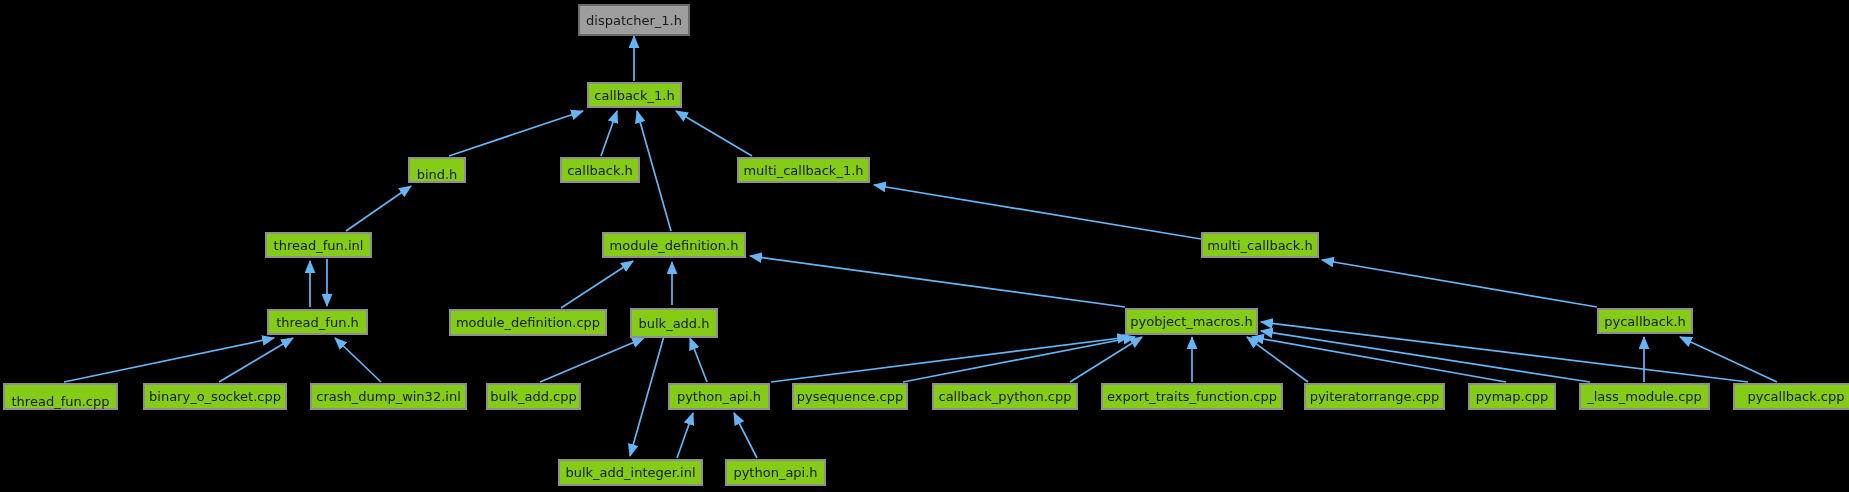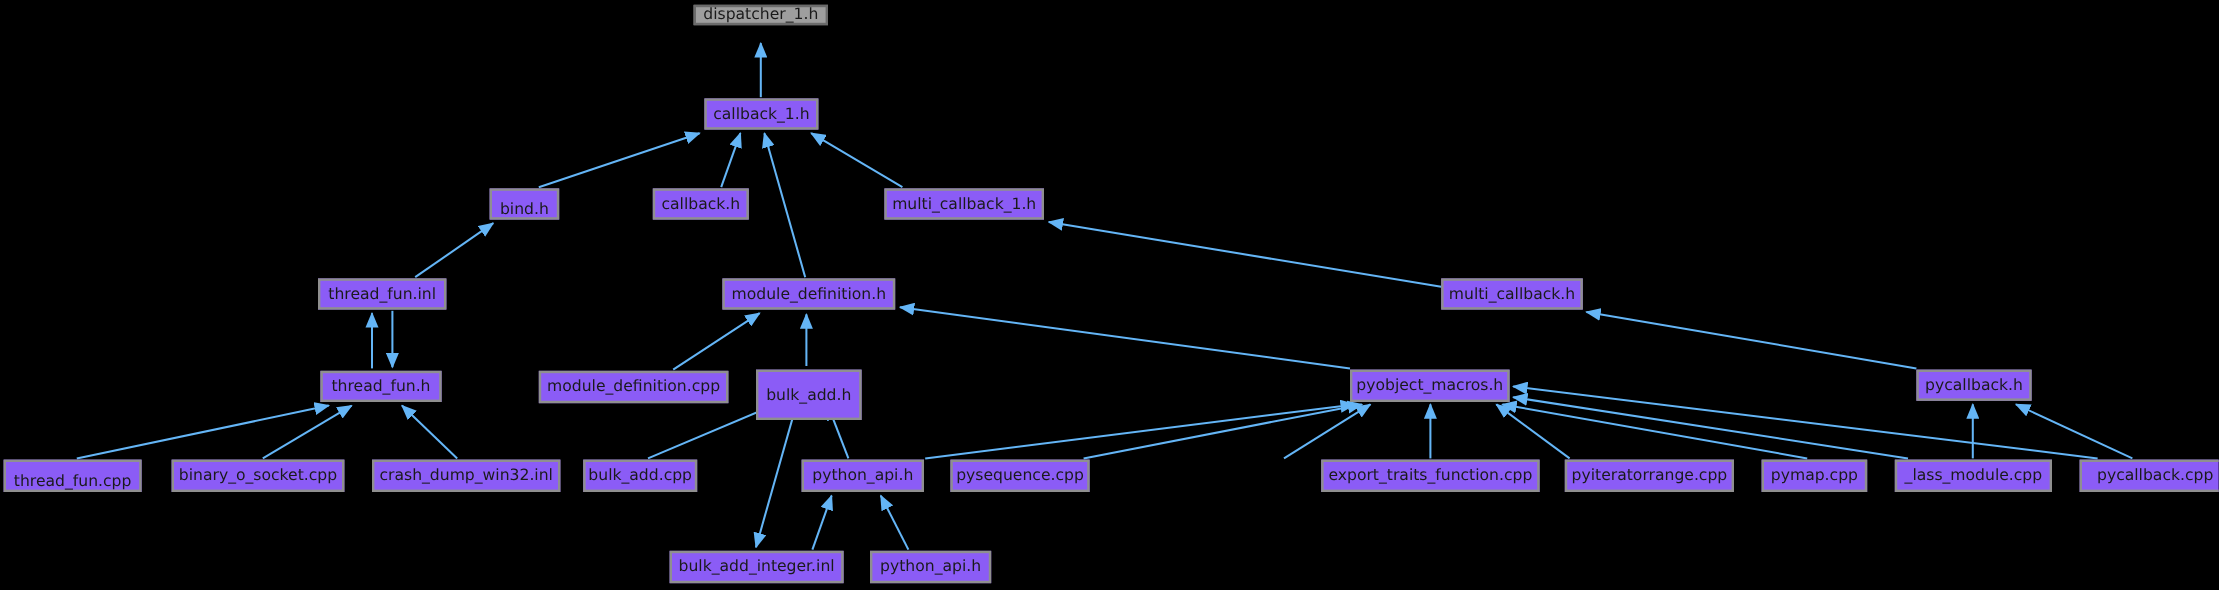--- a/index.html
+++ b/index.html
@@ -17,21 +17,21 @@
   }
   #edges {
     position: absolute;
     left: 0; top: 0;
     width: 1849px;
     height: 492px;
   }
   .node {
     position: absolute;
     box-sizing: border-box;
-    background: #8b5cf6;
+    background: #84cc16;
     border: 2px solid #8f8f8f;
     color: #1a1a1a;
     font-size: 13px;
     line-height: 1;
     display: flex;
     align-items: center;
     justify-content: center;
     white-space: nowrap;
     cursor: pointer;
   }
@@ -75,51 +75,51 @@
       <line x1="1192" y1="382" x2="1192" y2="337" stroke="#64b5f6" stroke-width="1.7" marker-end="url(#arrow)"></line>
       <line x1="1308" y1="382" x2="1247" y2="337" stroke="#64b5f6" stroke-width="1.7" marker-end="url(#arrow)"></line>
       <line x1="1506" y1="382" x2="1252" y2="337" stroke="#64b5f6" stroke-width="1.7" marker-end="url(#arrow)"></line>
       <line x1="1590" y1="382" x2="1261" y2="331" stroke="#64b5f6" stroke-width="1.7" marker-end="url(#arrow)"></line>
       <line x1="1748" y1="382" x2="1261" y2="322" stroke="#64b5f6" stroke-width="1.7" marker-end="url(#arrow)"></line>
       <line x1="1201" y1="239" x2="874" y2="185" stroke="#64b5f6" stroke-width="1.7" marker-end="url(#arrow)"></line>
       <line x1="1597" y1="307" x2="1322" y2="260" stroke="#64b5f6" stroke-width="1.7" marker-end="url(#arrow)"></line>
       <line x1="1644" y1="382" x2="1644" y2="337" stroke="#64b5f6" stroke-width="1.7" marker-end="url(#arrow)"></line>
       <line x1="1777" y1="382" x2="1680" y2="337" stroke="#64b5f6" stroke-width="1.7" marker-end="url(#arrow)"></line>
     </svg>
-<div class="node highlight" style="left: 578px; top: 4px; width: 112px; height: 17px;">
+<div class="node highlight" style="left: 578px; top: 4px; width: 112px; height: 32px;">
       <span>dispatcher_1.h</span>
     </div>
     <div class="node" style="left: 587px; top: 82px; width: 95px; height: 26px;">
       <span>callback_1.h</span>
     </div>
     <div class="node" style="left: 408px; top: 157px; width: 58px; height: 26px; align-items: flex-end;">
       <span>bind.h</span>
     </div>
-    <div class="node" style="left: 544px; top: 157px; width: 80px; height: 26px;">
+    <div class="node" style="left: 560px; top: 157px; width: 80px; height: 26px;">
       <span>callback.h</span>
     </div>
     <div class="node" style="left: 737px; top: 157px; width: 133px; height: 26px;">
       <span>multi_callback_1.h</span>
     </div>
     <div class="node" style="left: 265px; top: 232px; width: 107px; height: 26px; text-align: center;">
       <span>thread_fun.inl</span>
     </div>
     <div class="node" style="left: 602px; top: 232px; width: 144px; height: 26px;">
       <span>module_definition.h</span>
     </div>
     <div class="node" style="left: 1201px; top: 232px; width: 118px; height: 26px;">
       <span>multi_callback.h</span>
     </div>
     <div class="node" style="left: 267px; top: 309px; width: 101px; height: 26px;">
       <span>thread_fun.h</span>
     </div>
     <div class="node" style="left: 449px; top: 309px; width: 158px; height: 27px;">
       <span>module_definition.cpp</span>
     </div>
-    <div class="node" style="left: 630px; top: 308px; width: 88px; height: 42px;">
+    <div class="node" style="left: 630px; top: 308px; width: 88px; height: 30px;">
       <span>bulk_add.h</span>
     </div>
     <div class="node" style="left: 1125px; top: 308px; width: 133px; height: 27px; align-items: center;">
       <span>pyobject_macros.h</span>
     </div>
     <div class="node" style="left: 1597px; top: 308px; width: 96px; height: 26px;">
       <span>pycallback.h</span>
     </div>
     <div class="node" style="left: 3px; top: 383px; width: 115px; height: 27px; align-items: flex-end;">
       <span>thread_fun.cpp</span>
@@ -132,20 +132,23 @@
     </div>
     <div class="node" style="left: 486px; top: 383px; width: 95px; height: 27px;">
       <span>bulk_add.cpp</span>
     </div>
     <div class="node" style="left: 668px; top: 383px; width: 102px; height: 27px;">
       <span>python_api.h</span>
     </div>
     <div class="node" style="left: 792px; top: 383px; width: 116px; height: 27px;">
       <span>pysequence.cpp</span>
     </div>
+    <div class="node" style="left: 932px; top: 383px; width: 146px; height: 27px;">
+      <span>callback_python.cpp</span>
+    </div>
     <div class="node" style="left: 1101px; top: 383px; width: 182px; height: 27px;">
       <span>export_traits_function.cpp</span>
     </div>
     <div class="node" style="left: 1304px; top: 383px; width: 141px; height: 27px;">
       <span>pyiteratorrange.cpp</span>
     </div>
     <div class="node" style="left: 1468px; top: 383px; width: 88px; height: 27px;">
       <span>pymap.cpp</span>
     </div>
     <div class="node" style="left: 1579px; top: 383px; width: 131px; height: 27px;">

